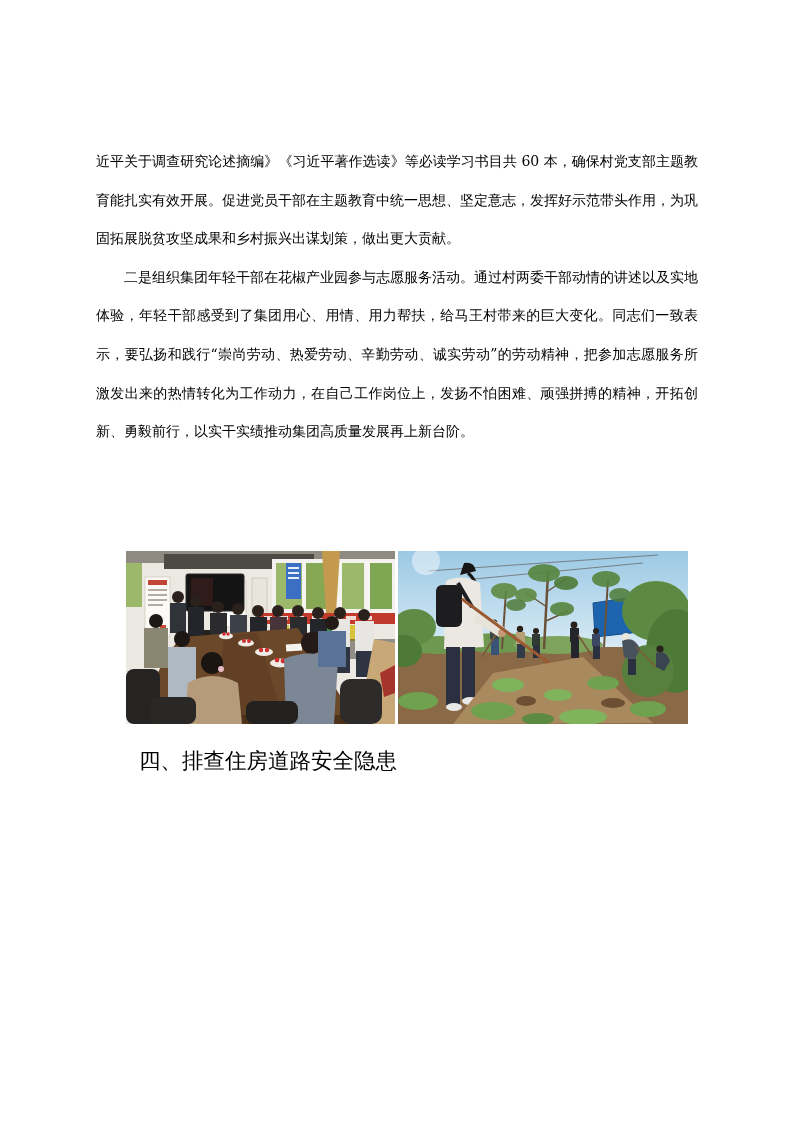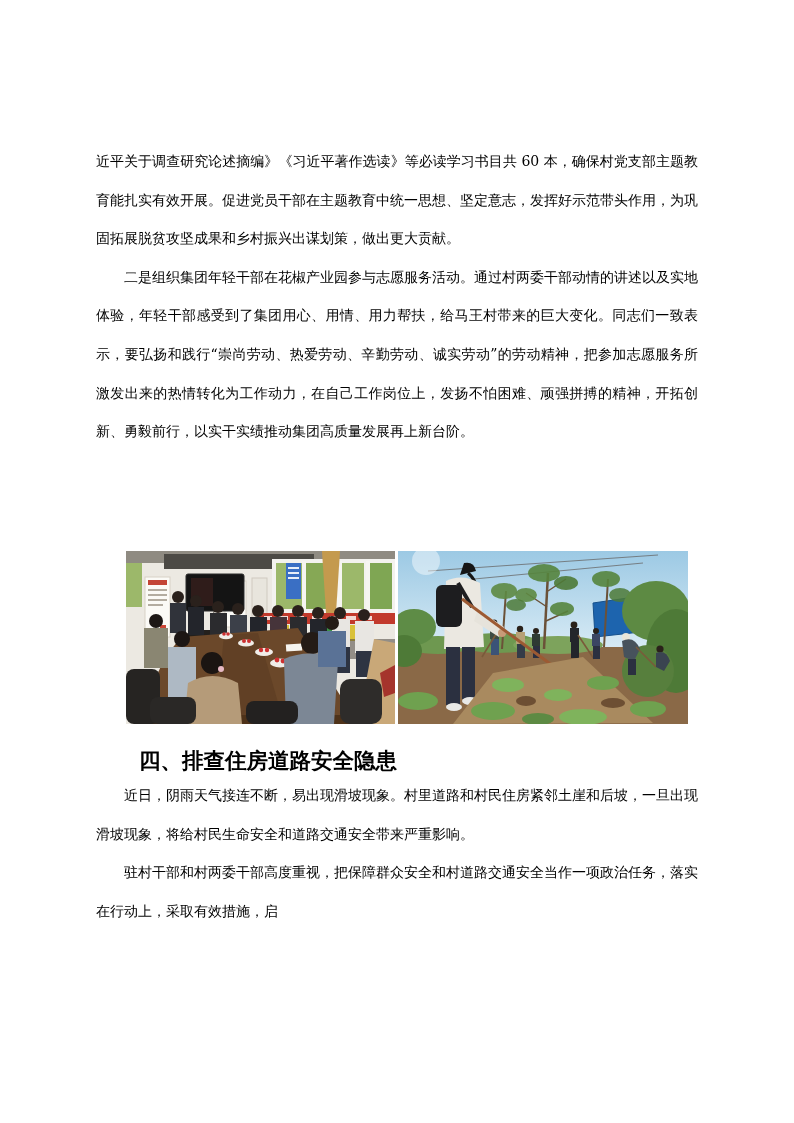--- a/index.html
+++ b/index.html
@@ -31,21 +31,21 @@
     word-break: break-all;
   }
   .para.no-indent { text-indent: 0; }
   .section-heading {
     position: absolute;
     left: 96px;
     top: 746px;
     width: 602px;
     margin: 0;
     font-family: "DejaVu Sans", "Liberation Sans", sans-serif;
-    font-weight: 700;
+    font-weight: 400;
     font-size: 21.5px;
     line-height: 30px;
     text-indent: 2em;
     color: #000000;
   }
   .photo-row {
     position: absolute;
     left: 126px;
     top: 551px;
     display: flex;
@@ -285,18 +285,14 @@
         <ellipse cx="250" cy="158" rx="18" ry="8" fill="#6fa14f"></ellipse>
         <ellipse cx="140" cy="168" rx="16" ry="6" fill="#5d8a43"></ellipse>
         <ellipse cx="128" cy="150" rx="10" ry="5" fill="#6d4f33"></ellipse>
         <ellipse cx="215" cy="152" rx="12" ry="5" fill="#6d4f33"></ellipse>
       </g>
     </svg>
   </div>
 
   <h2 class="section-heading">四、排查住房道路安全隐患</h2>
 
-  <div class="text-block bottom-block">
-    <p class="para">近日，阴雨天气接连不断，易出现滑坡现象。村里道路和村民住房紧邻土崖和后坡，一旦出现滑坡现象，将给村民生命安全和道路交通安全带来严重影响。</p>
-    <p class="para">驻村干部和村两委干部高度重视，把保障群众安全和村道路交通安全当作一项政治任务，落实在行动上，采取有效措施，启</p>
-  </div>
 
 </div>
 
 </body></html>

